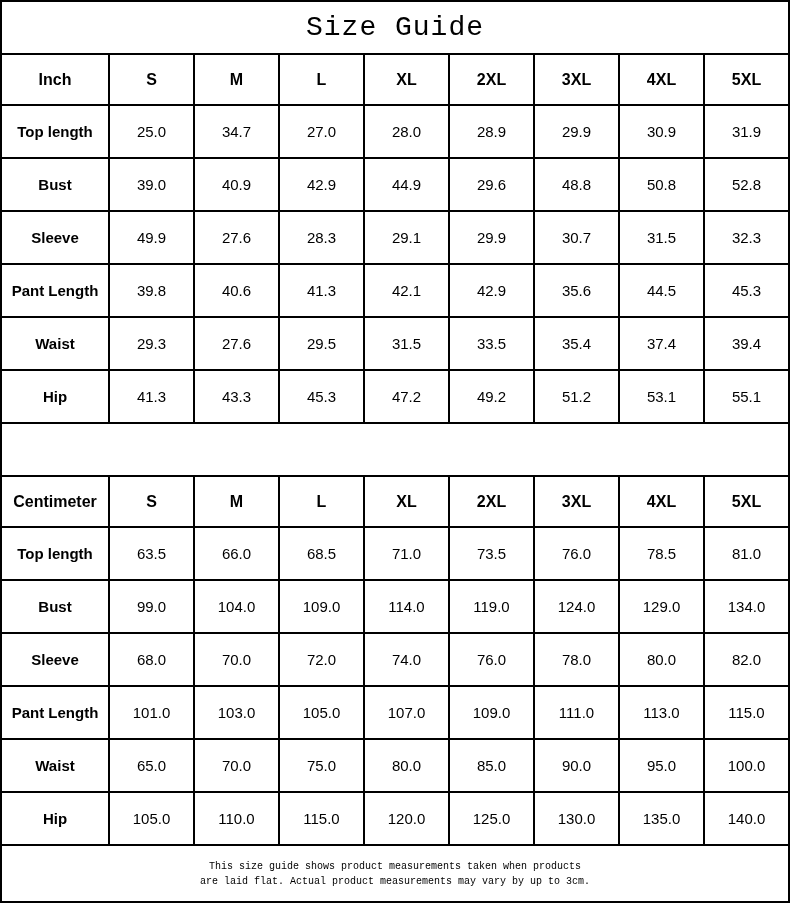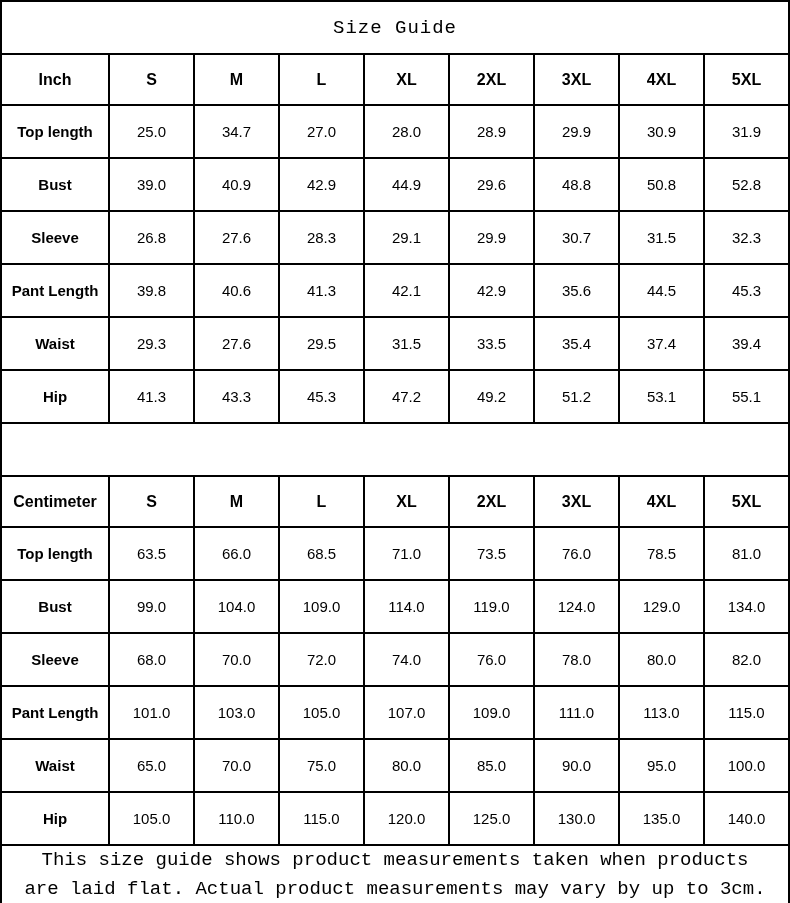--- a/index.html
+++ b/index.html
@@ -22,21 +22,21 @@
     text-align: center;
     vertical-align: middle;
     padding: 0;
     overflow: hidden;
   }
 
   
   .title-block tr { height: 53px; }
   .title-block td {
     font-family: "Liberation Mono", monospace;
-    font-size: 19px;
+    font-size: 28px;
     font-weight: normal;
     letter-spacing: 1px;
     margin-top: 33px;
   }
 
   
   tr.header-row { height: 51px; }
   tr.header-row th {
     font-size: 16px;
     font-weight: bold;
@@ -53,21 +53,21 @@
     font-weight: normal;
   }
 
   
   .gap-block tr { height: 53px; }
 
   
   .footer-block tr { height: 57px; }
   .footer-block td {
     font-family: "Liberation Mono", monospace;
-    font-size: 19px;
+    font-size: 10px;
     line-height: 1.5;
     font-weight: normal;
   }
 </style>
 </head>
 <body>
 
 <div class="sheet">
   <table class="size-guide">
     <colgroup>
@@ -117,21 +117,21 @@
           <td>40.9</td>
           <td>42.9</td>
           <td>44.9</td>
           <td>29.6</td>
           <td>48.8</td>
           <td>50.8</td>
           <td>52.8</td>
         </tr>
         <tr class="data-row">
           <th class="label-cell">Sleeve</th>
-          <td>26.8</td>
+          <td>49.9</td>
           <td>27.6</td>
           <td>28.3</td>
           <td>29.1</td>
           <td>29.9</td>
           <td>30.7</td>
           <td>31.5</td>
           <td>32.3</td>
         </tr>
         <tr class="data-row">
           <th class="label-cell">Pant Length</th>

